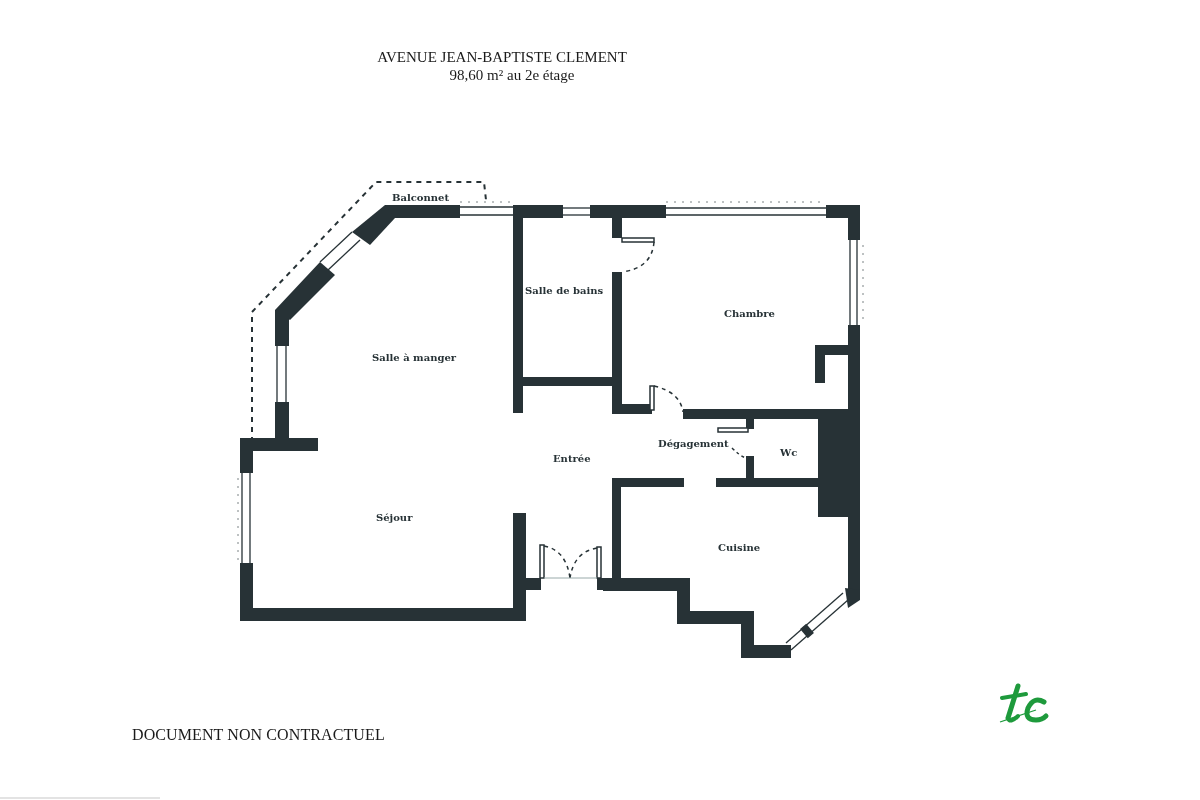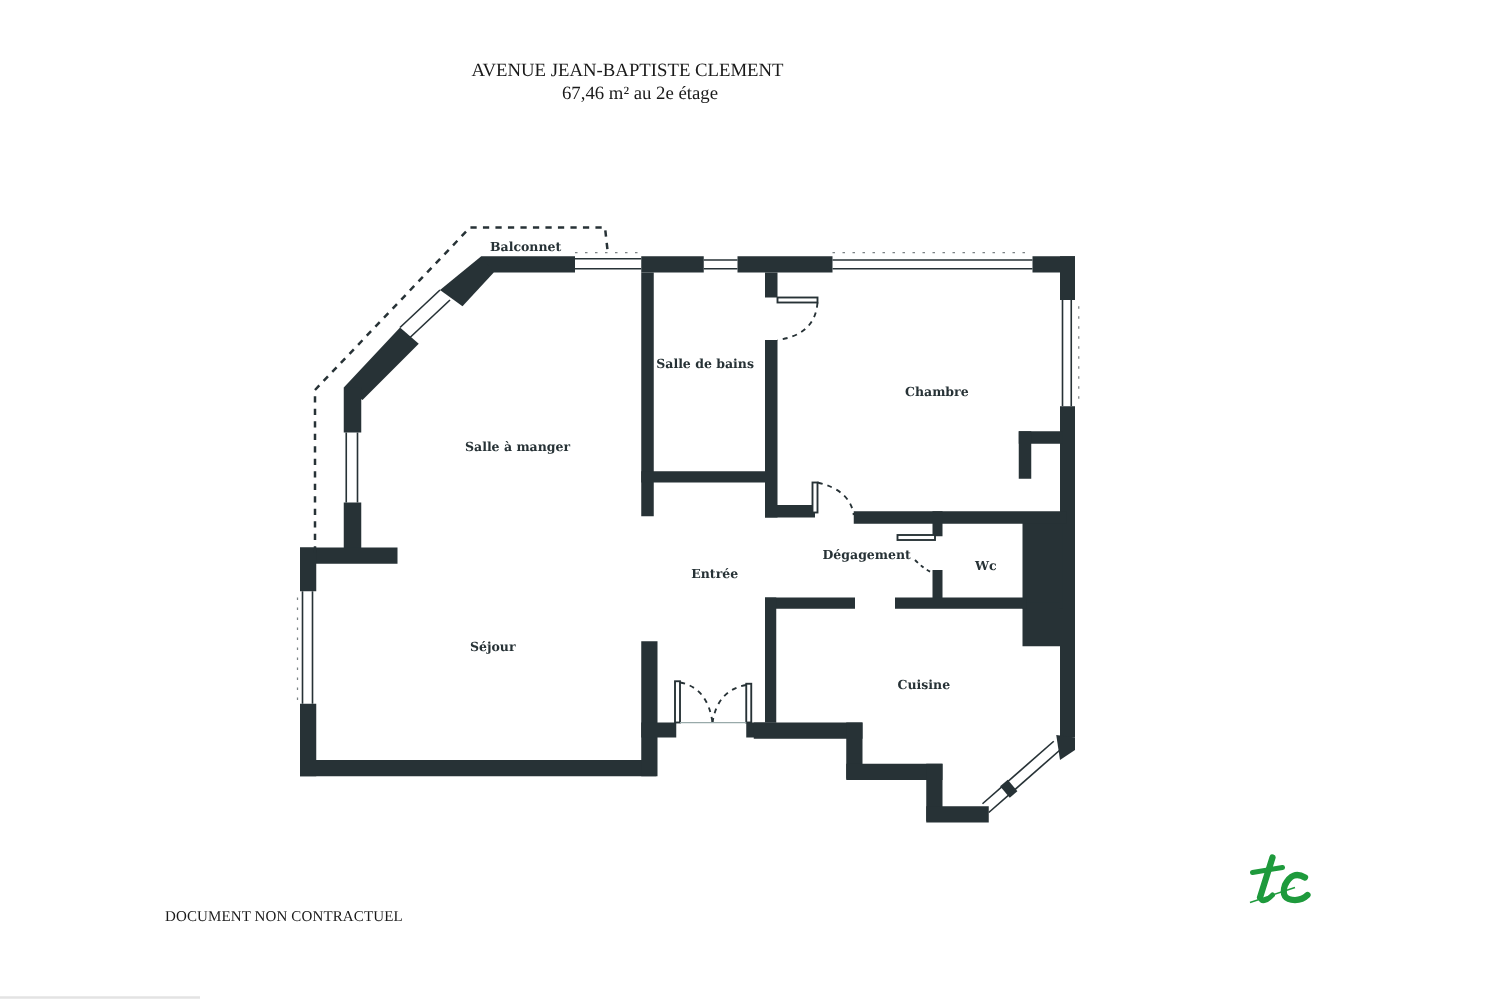--- a/index.html
+++ b/index.html
@@ -2,30 +2,30 @@
 <html><head>
 <meta charset="utf-8">
 <style>
   html,body{margin:0;padding:0;background:#fff;}
   body{width:1200px;height:800px;position:relative;overflow:hidden;font-family:"Liberation Serif","DejaVu Serif",serif;color:#1a1a1a;}
   .header{position:absolute;top:48px;left:0;width:1004px;text-align:center;font-size:15px;line-height:18px;}
   .header div{white-space:nowrap;}
   .header .l3{padding-left:20px;}
   .plan{position:absolute;left:0;top:0;}
   .room-label{font-family:"DejaVu Serif","Liberation Serif",serif;font-weight:bold;font-size:10px;fill:#273236;}
-  .footer{position:absolute;left:132px;top:726px;font-size:12px;letter-spacing:0.1px;}
+  .footer{position:absolute;left:132px;top:726px;font-size:16px;letter-spacing:0.1px;}
   .logo{position:absolute;left:996px;top:680px;width:60px;height:50px;}
   .scanline{position:absolute;left:0;top:797px;width:160px;height:2px;background:#e3e3e3;}
 </style>
 </head>
 <body>
 
 <div class="header">
   <div>AVENUE JEAN-BAPTISTE CLEMENT</div>
-  <div class="l3">67,46 m² au 2e étage</div>
+  <div class="l3">98,60 m² au 2e étage</div>
 </div>
 
 <svg class="plan" width="1200" height="800" viewBox="0 0 1200 800">
   <g fill="#273236" stroke="none">
 
     <rect x="385" y="205" width="75" height="13"></rect>
 
     <rect x="513" y="205" width="50" height="13"></rect>
     <rect x="590" y="205" width="76" height="13"></rect>
 

